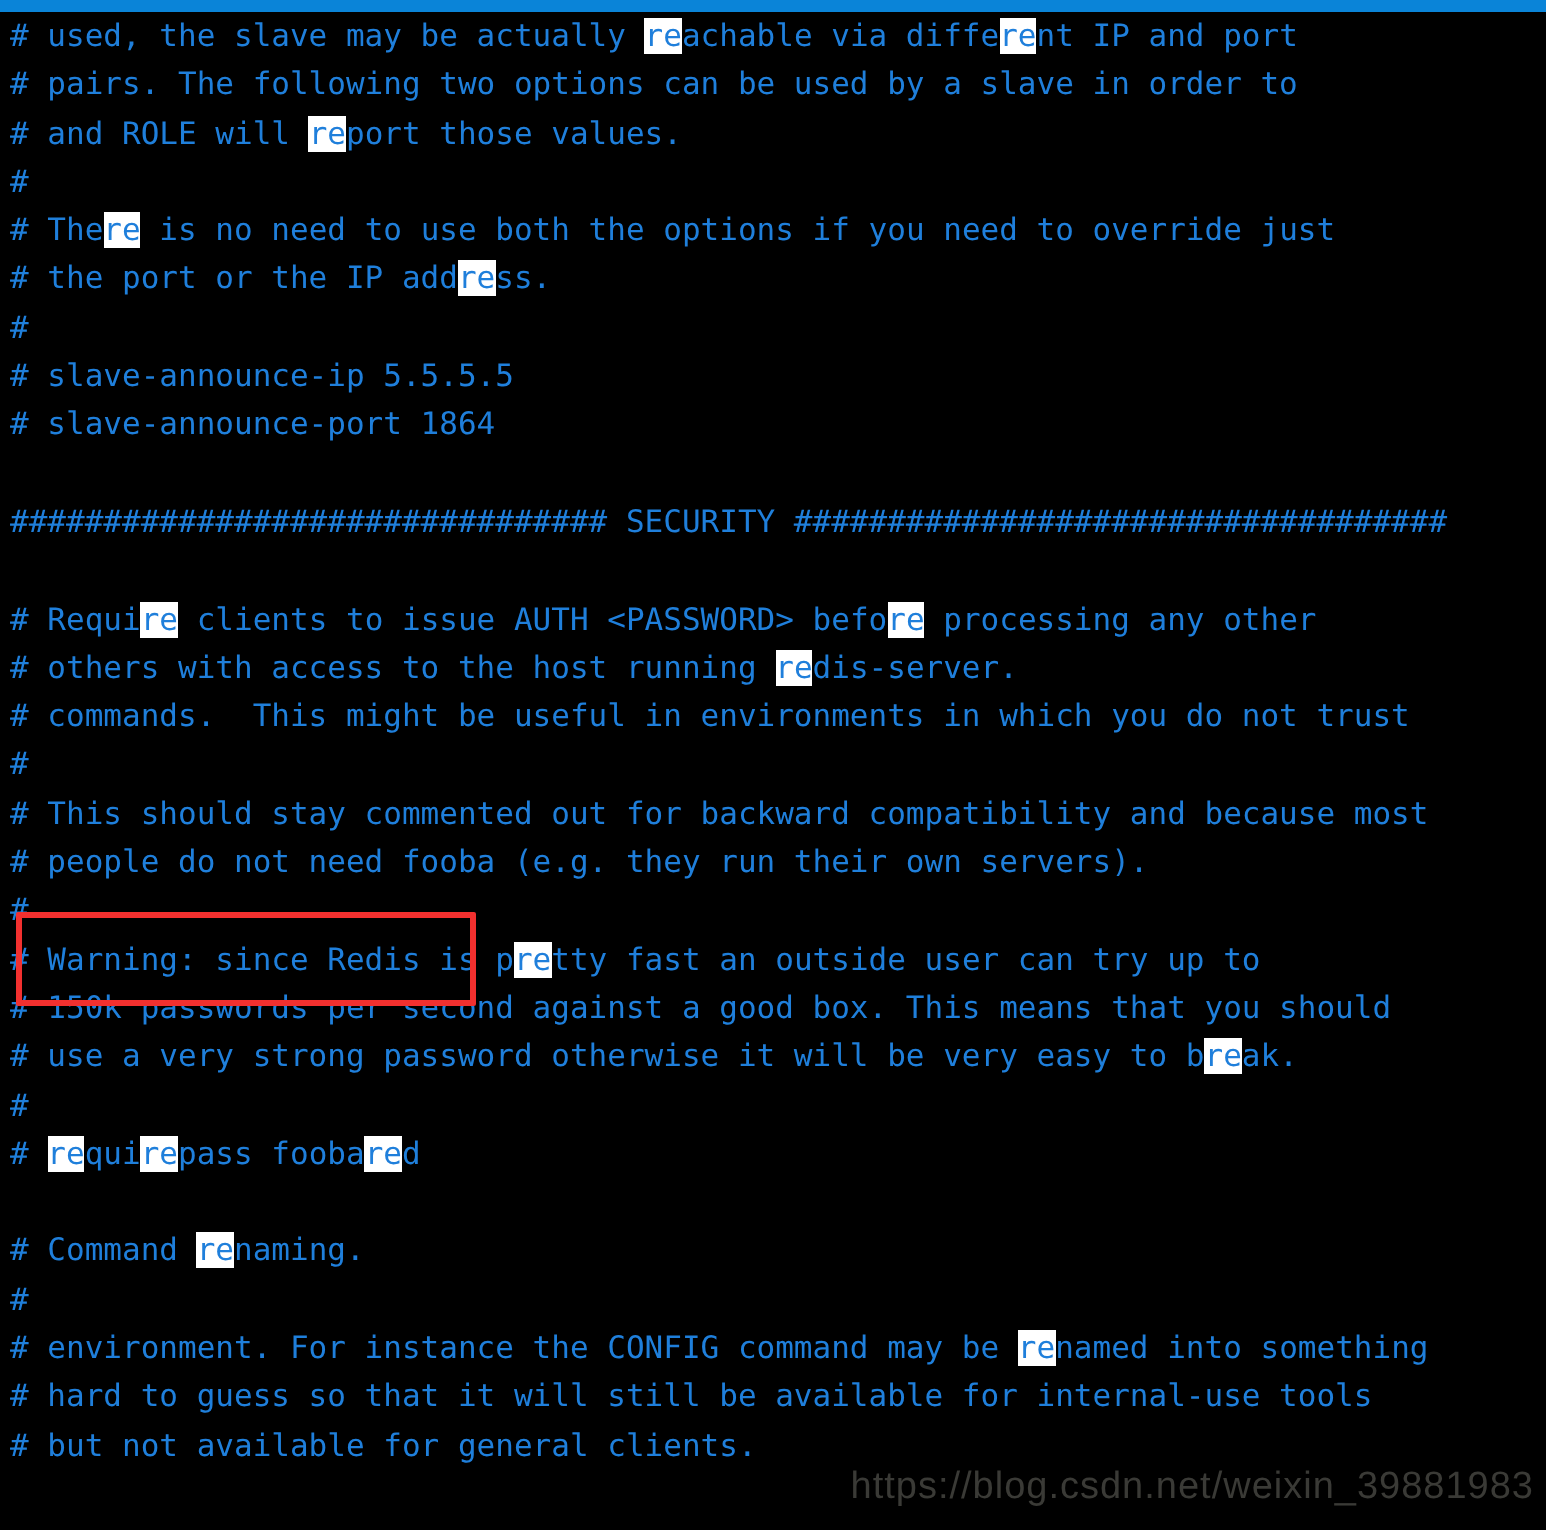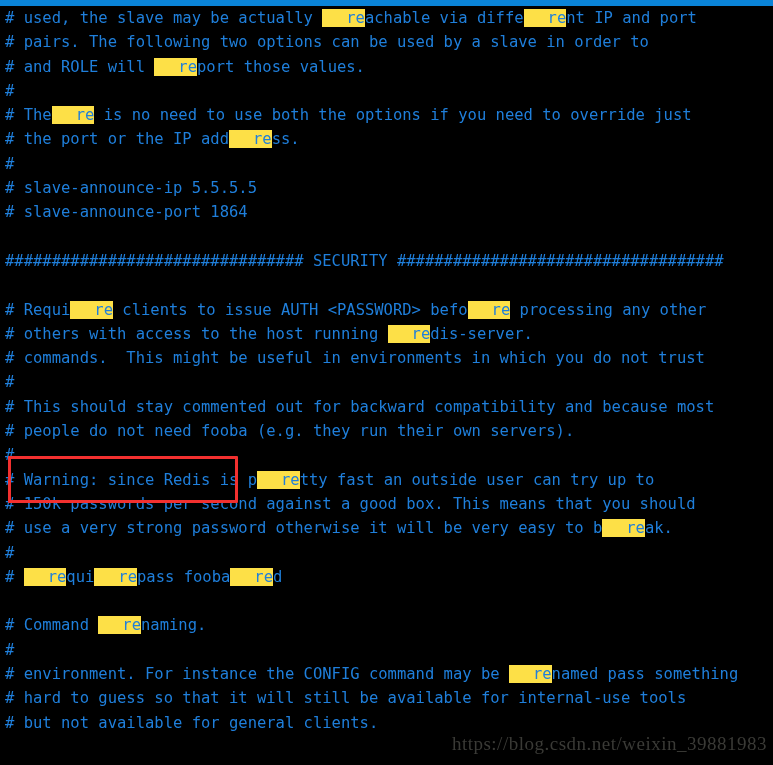--- a/index.html
+++ b/index.html
@@ -71,28 +71,28 @@
     border: 3px solid #f2302f;
     border-radius: 1px;
     box-sizing: border-box;
     pointer-events: none;
   }
 
   #watermark {
     position: absolute;
     right: 6px;
     bottom: 10px;
-    font-family: Liberation Serif, serif;
+    font-family: Liberation Sans, sans-serif;
     font-size: 19px;
     color: #3a3a36;
     letter-spacing: 0.5px;
     white-space: pre;
   }
 </style>
-<style>#screen{background:#000000;}.line{color:#1f7fdb;}.hl{background:#fde047;color:#1f7fdb;padding-left:24px;}#annotation-box{border-color:#f2302f;}#watermark{color:#3a3a36;}#topbar{background:#0a84d8;}</style></head>
+<style>#screen{background:#000000;}.line{color:#1f7fdb;}.hl{background:#ffffff;color:#1f7fdb;}#annotation-box{border-color:#f2302f;}#watermark{color:#3a3a36;}#topbar{background:#0a84d8;}</style></head>
 <body>
 
 <div id="screen">
 
   <div id="topbar"></div>
 
   <div id="terminal">
 
   <div class="line"><span># used, the slave may be actually </span><span class="hl">re</span><span>achable via diffe</span><span class="hl">re</span><span>nt IP and port</span></div>
       <div class="line"><span># pairs. The following two options can be used by a slave in order to</span></div>
@@ -114,21 +114,21 @@
       <div class="line"><span># people do not need fooba (e.g. they run their own servers).</span></div>
       <div class="line"><span>#</span></div>
       <div class="line"><span># Warning: since Redis is p</span><span class="hl">re</span><span>tty fast an outside user can try up to</span></div>
       <div class="line"><span># 150k passwords per second against a good box. This means that you should</span></div>
       <div class="line"><span># use a very strong password otherwise it will be very easy to b</span><span class="hl">re</span><span>ak.</span></div>
       <div class="line"><span>#</span></div>
       <div class="line"><span># </span><span class="hl">re</span><span>qui</span><span class="hl">re</span><span>pass fooba</span><span class="hl">re</span><span>d</span></div>
       <div class="line"><span></span></div>
       <div class="line"><span># Command </span><span class="hl">re</span><span>naming.</span></div>
       <div class="line"><span>#</span></div>
-      <div class="line"><span># environment. For instance the CONFIG command may be </span><span class="hl">re</span><span>named pass something</span></div>
+      <div class="line"><span># environment. For instance the CONFIG command may be </span><span class="hl">re</span><span>named into something</span></div>
       <div class="line"><span># hard to guess so that it will still be available for internal-use tools</span></div>
       <div class="line"><span># but not available for general clients.</span></div>
     </div>
 
   <div id="annotation-box" style="left: 8px; top: 456px; width: 230px; height: 47px;"></div>
 
   <div id="watermark">https://blog.csdn.net/weixin_39881983</div>
 
 </div>
 

